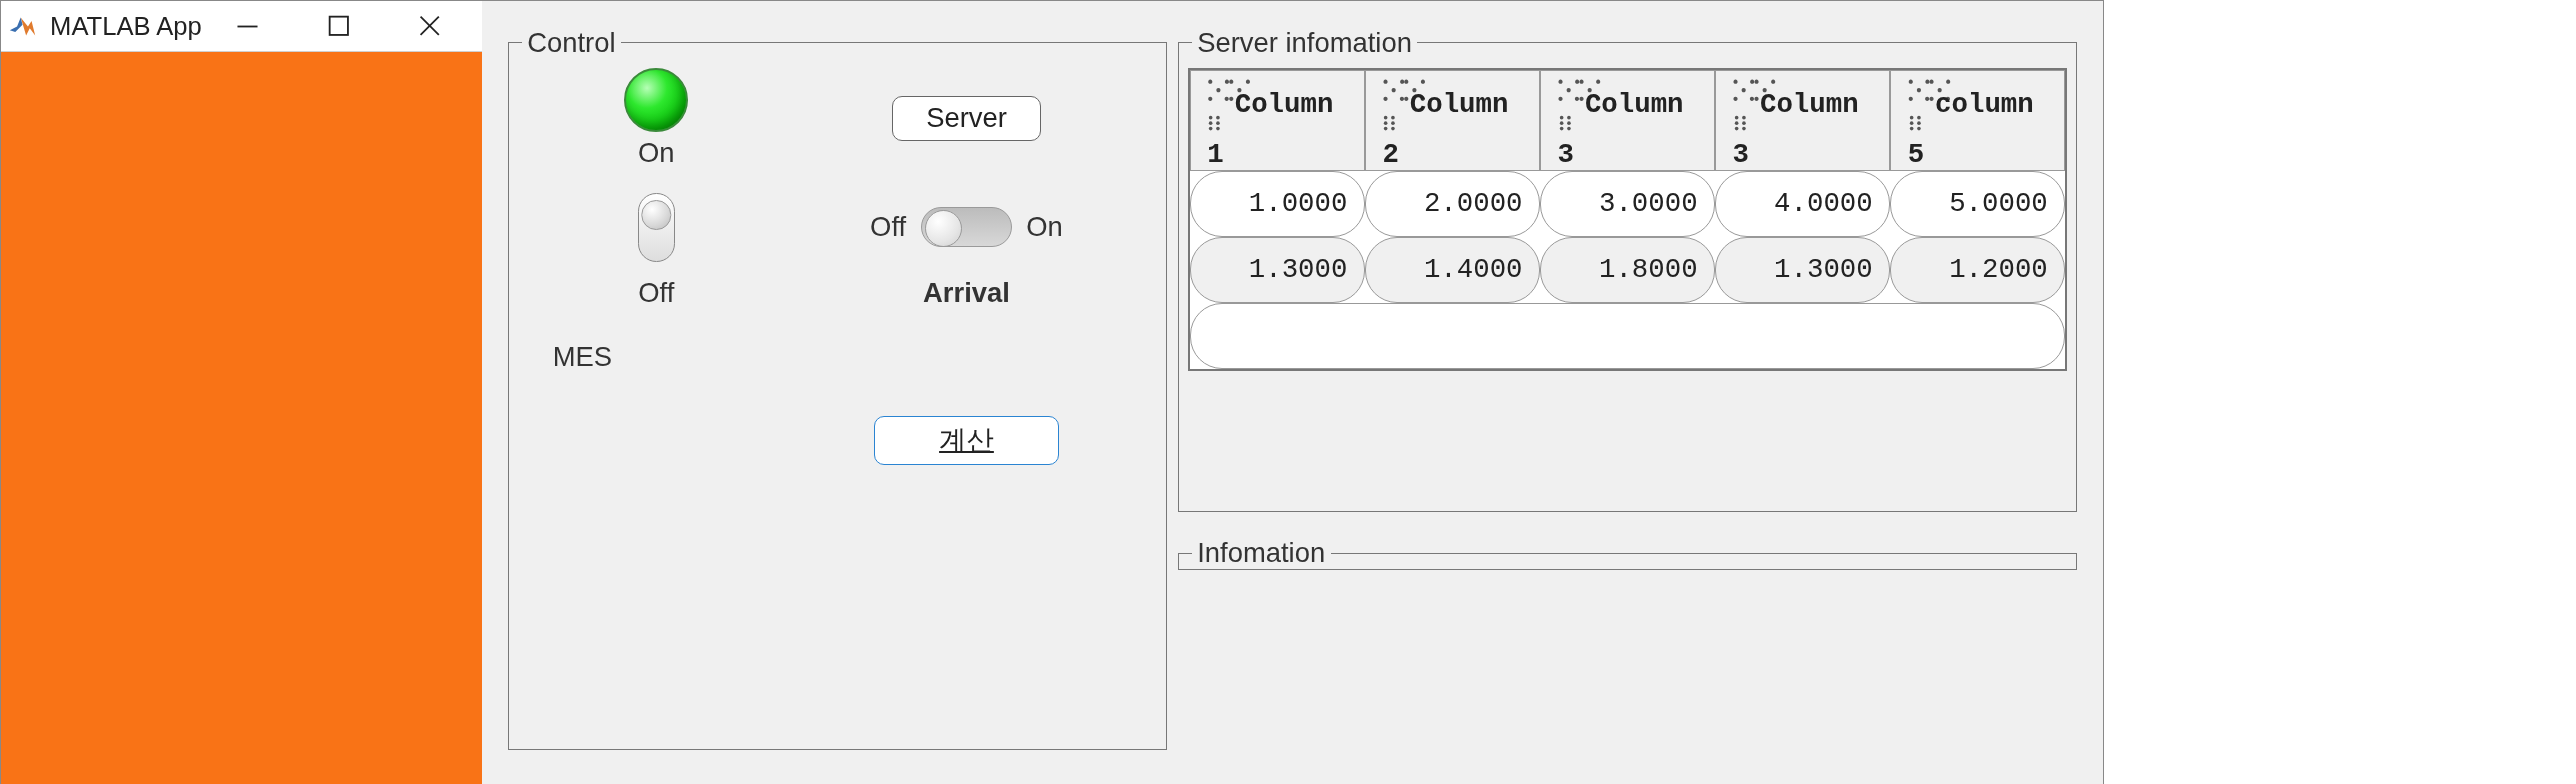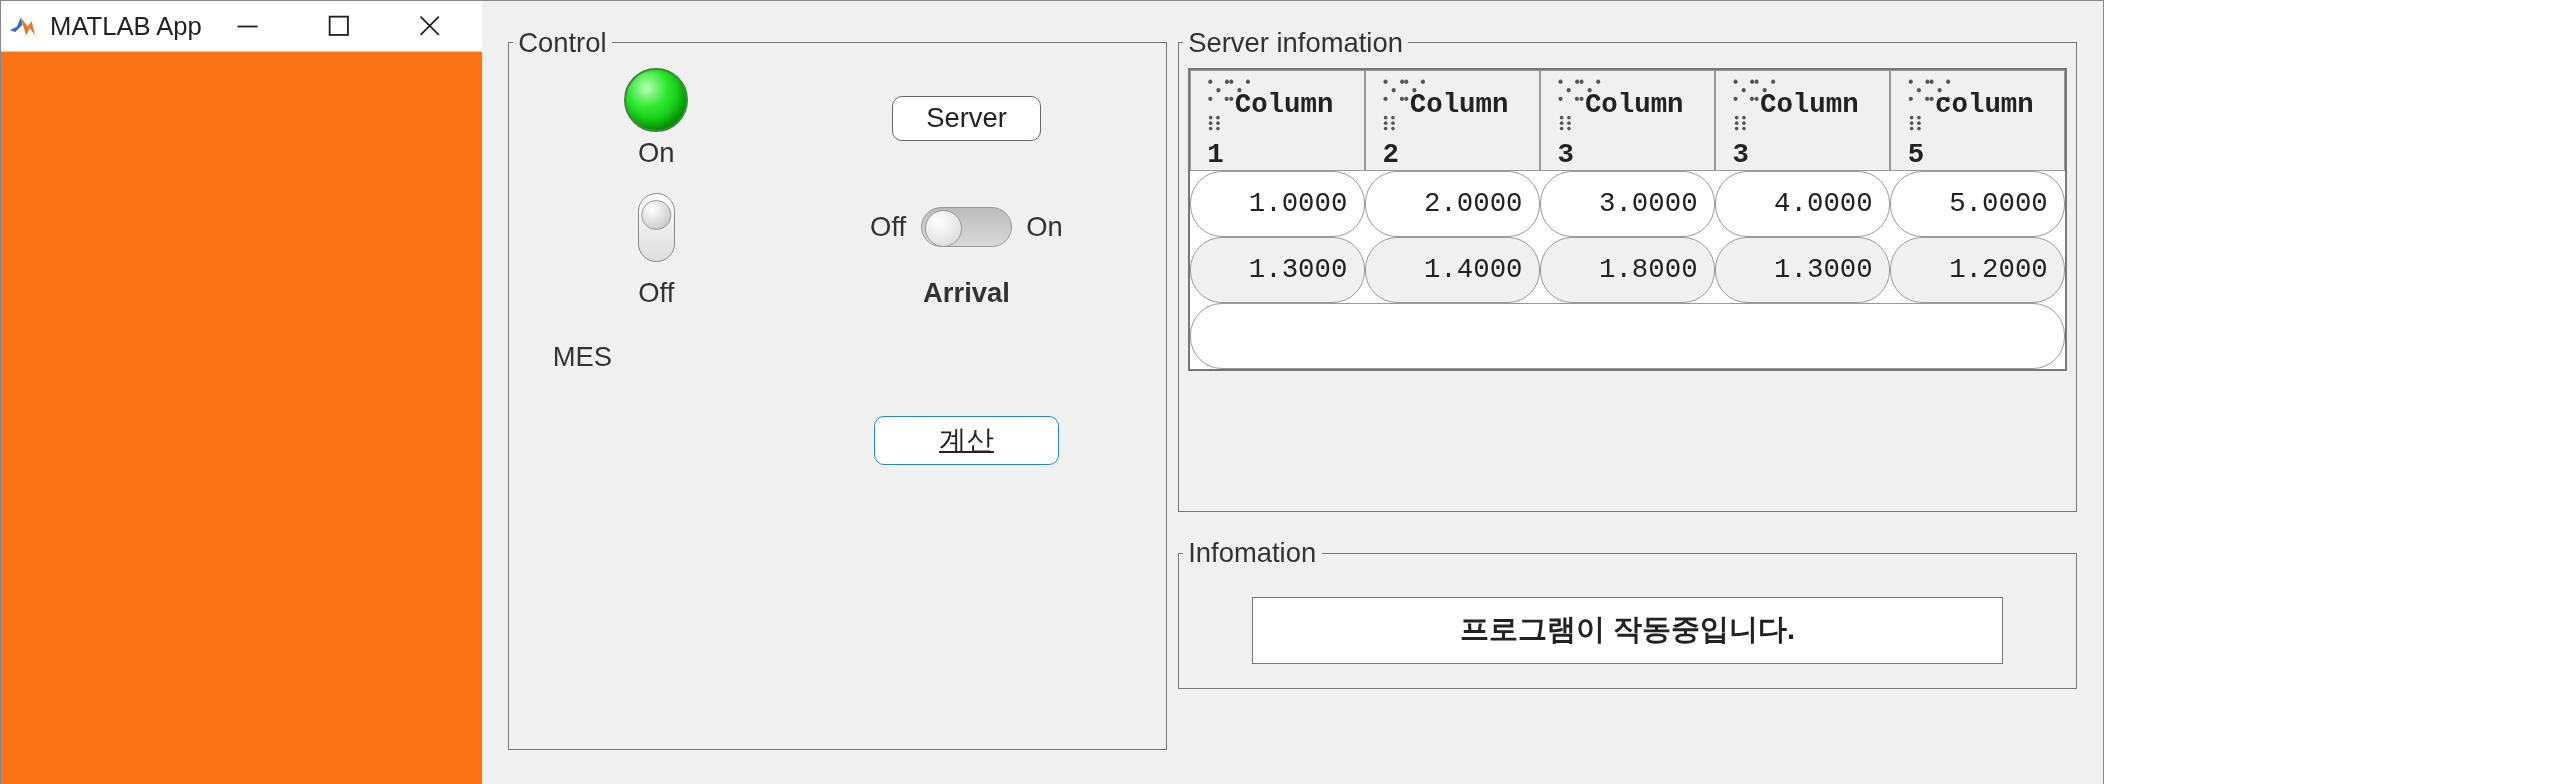--- a/index.html
+++ b/index.html
@@ -51,21 +51,21 @@
     gap: 11px;
   }
   fieldset.panel {
     border: 1.8px solid #777;
     margin: 0; padding: 0;
     background: #f0f0f0;
   }
   fieldset.panel > legend {
     font-size: 27.4px;
     padding: 0 5.5px;
-    margin-left: 4px;
+    margin-left: 13px;
     color: #333;
   }
   
   .control-panel {
     width: 659px;
     height: 723px;
   }
   .control-grid {
     padding: 9.1px 18.3px 18.3px 18.3px;
     display: grid;
@@ -316,21 +316,18 @@
               <tr class="filler-row">
                   <td colspan="5"></td>
                 </tr>
             </tbody>
           </table>
         </div>
       </fieldset>
 
       <fieldset class="panel info-panel">
         <legend>Infomation</legend>
-        <div class="info-inner">
-          <div class="info-box">프로그램이 작동중입니다.</div>
-        </div>
       </fieldset>
 
     </div>
   </div>
 </div>
 
 
 </body></html>

